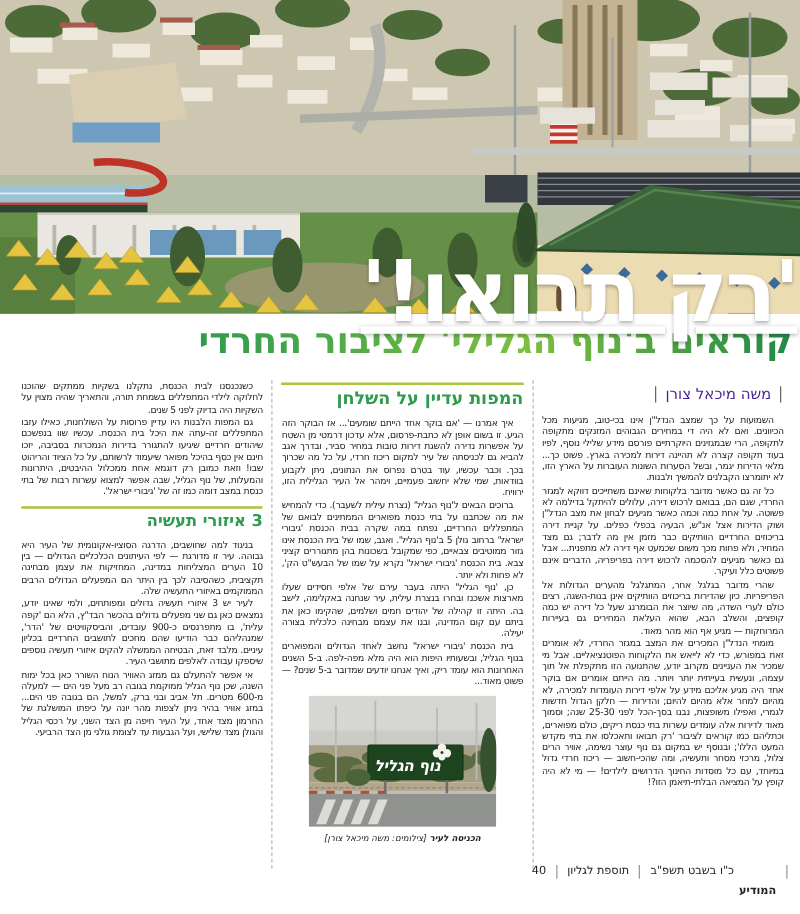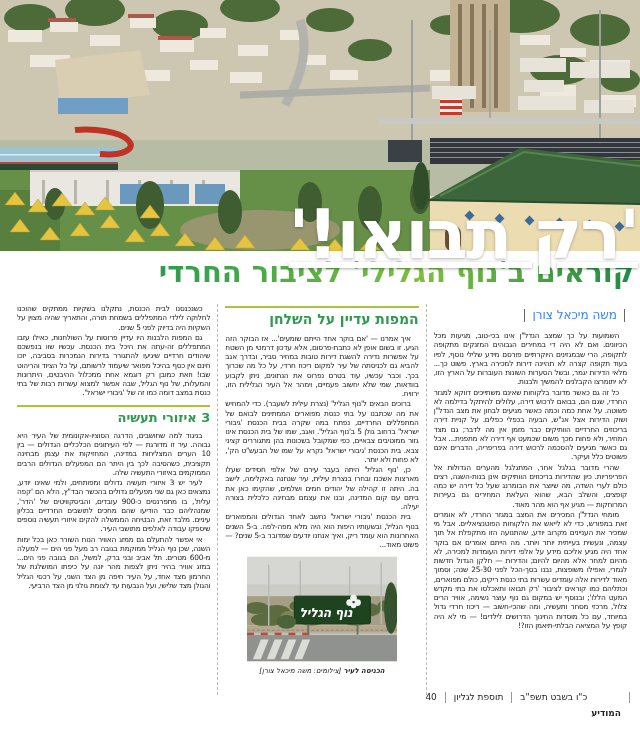--- a/index.html
+++ b/index.html
@@ -32,21 +32,21 @@
   .columns { display:flex; height:400px; padding:9px 6px 0 10px; }
   .col {
     flex:1 1 0; padding:0 7px; overflow:hidden;
     font-size:7.4px; line-height:1.25; letter-spacing:-0.25px;
     text-align:justify; color:#1b1b1b;
   }
   .col-right, .col-mid { border-left:1px dashed #b9b9b9; }
   .col p { text-indent:8px; margin-bottom:1px; }
   .byline {
     display:flex; align-items:center; gap:7px;
-    margin:4px 2px 8px 0; font-size:12px; letter-spacing:0; color:#3b82f6;
+    margin:4px 2px 8px 0; font-size:12px; letter-spacing:0; color:#4c1d95;
   }
   .bar { width:1px; height:13px; background:#666; }
   .sec-head, .sub-head {
     border-top:2px solid #a9c43d; padding-top:3px; margin:2px 0 5px;
     color:#2e9b4e; font-weight:700; font-size:14px; letter-spacing:0; 
     text-indent:0;
   }
   .sub-head { font-size:13px; margin-top:7px; }
   figure.city { margin:7px 0 2px; text-align:center;font-style:italic; }
   figure.city svg { width:150px; height:106px; display:inline-block; }

